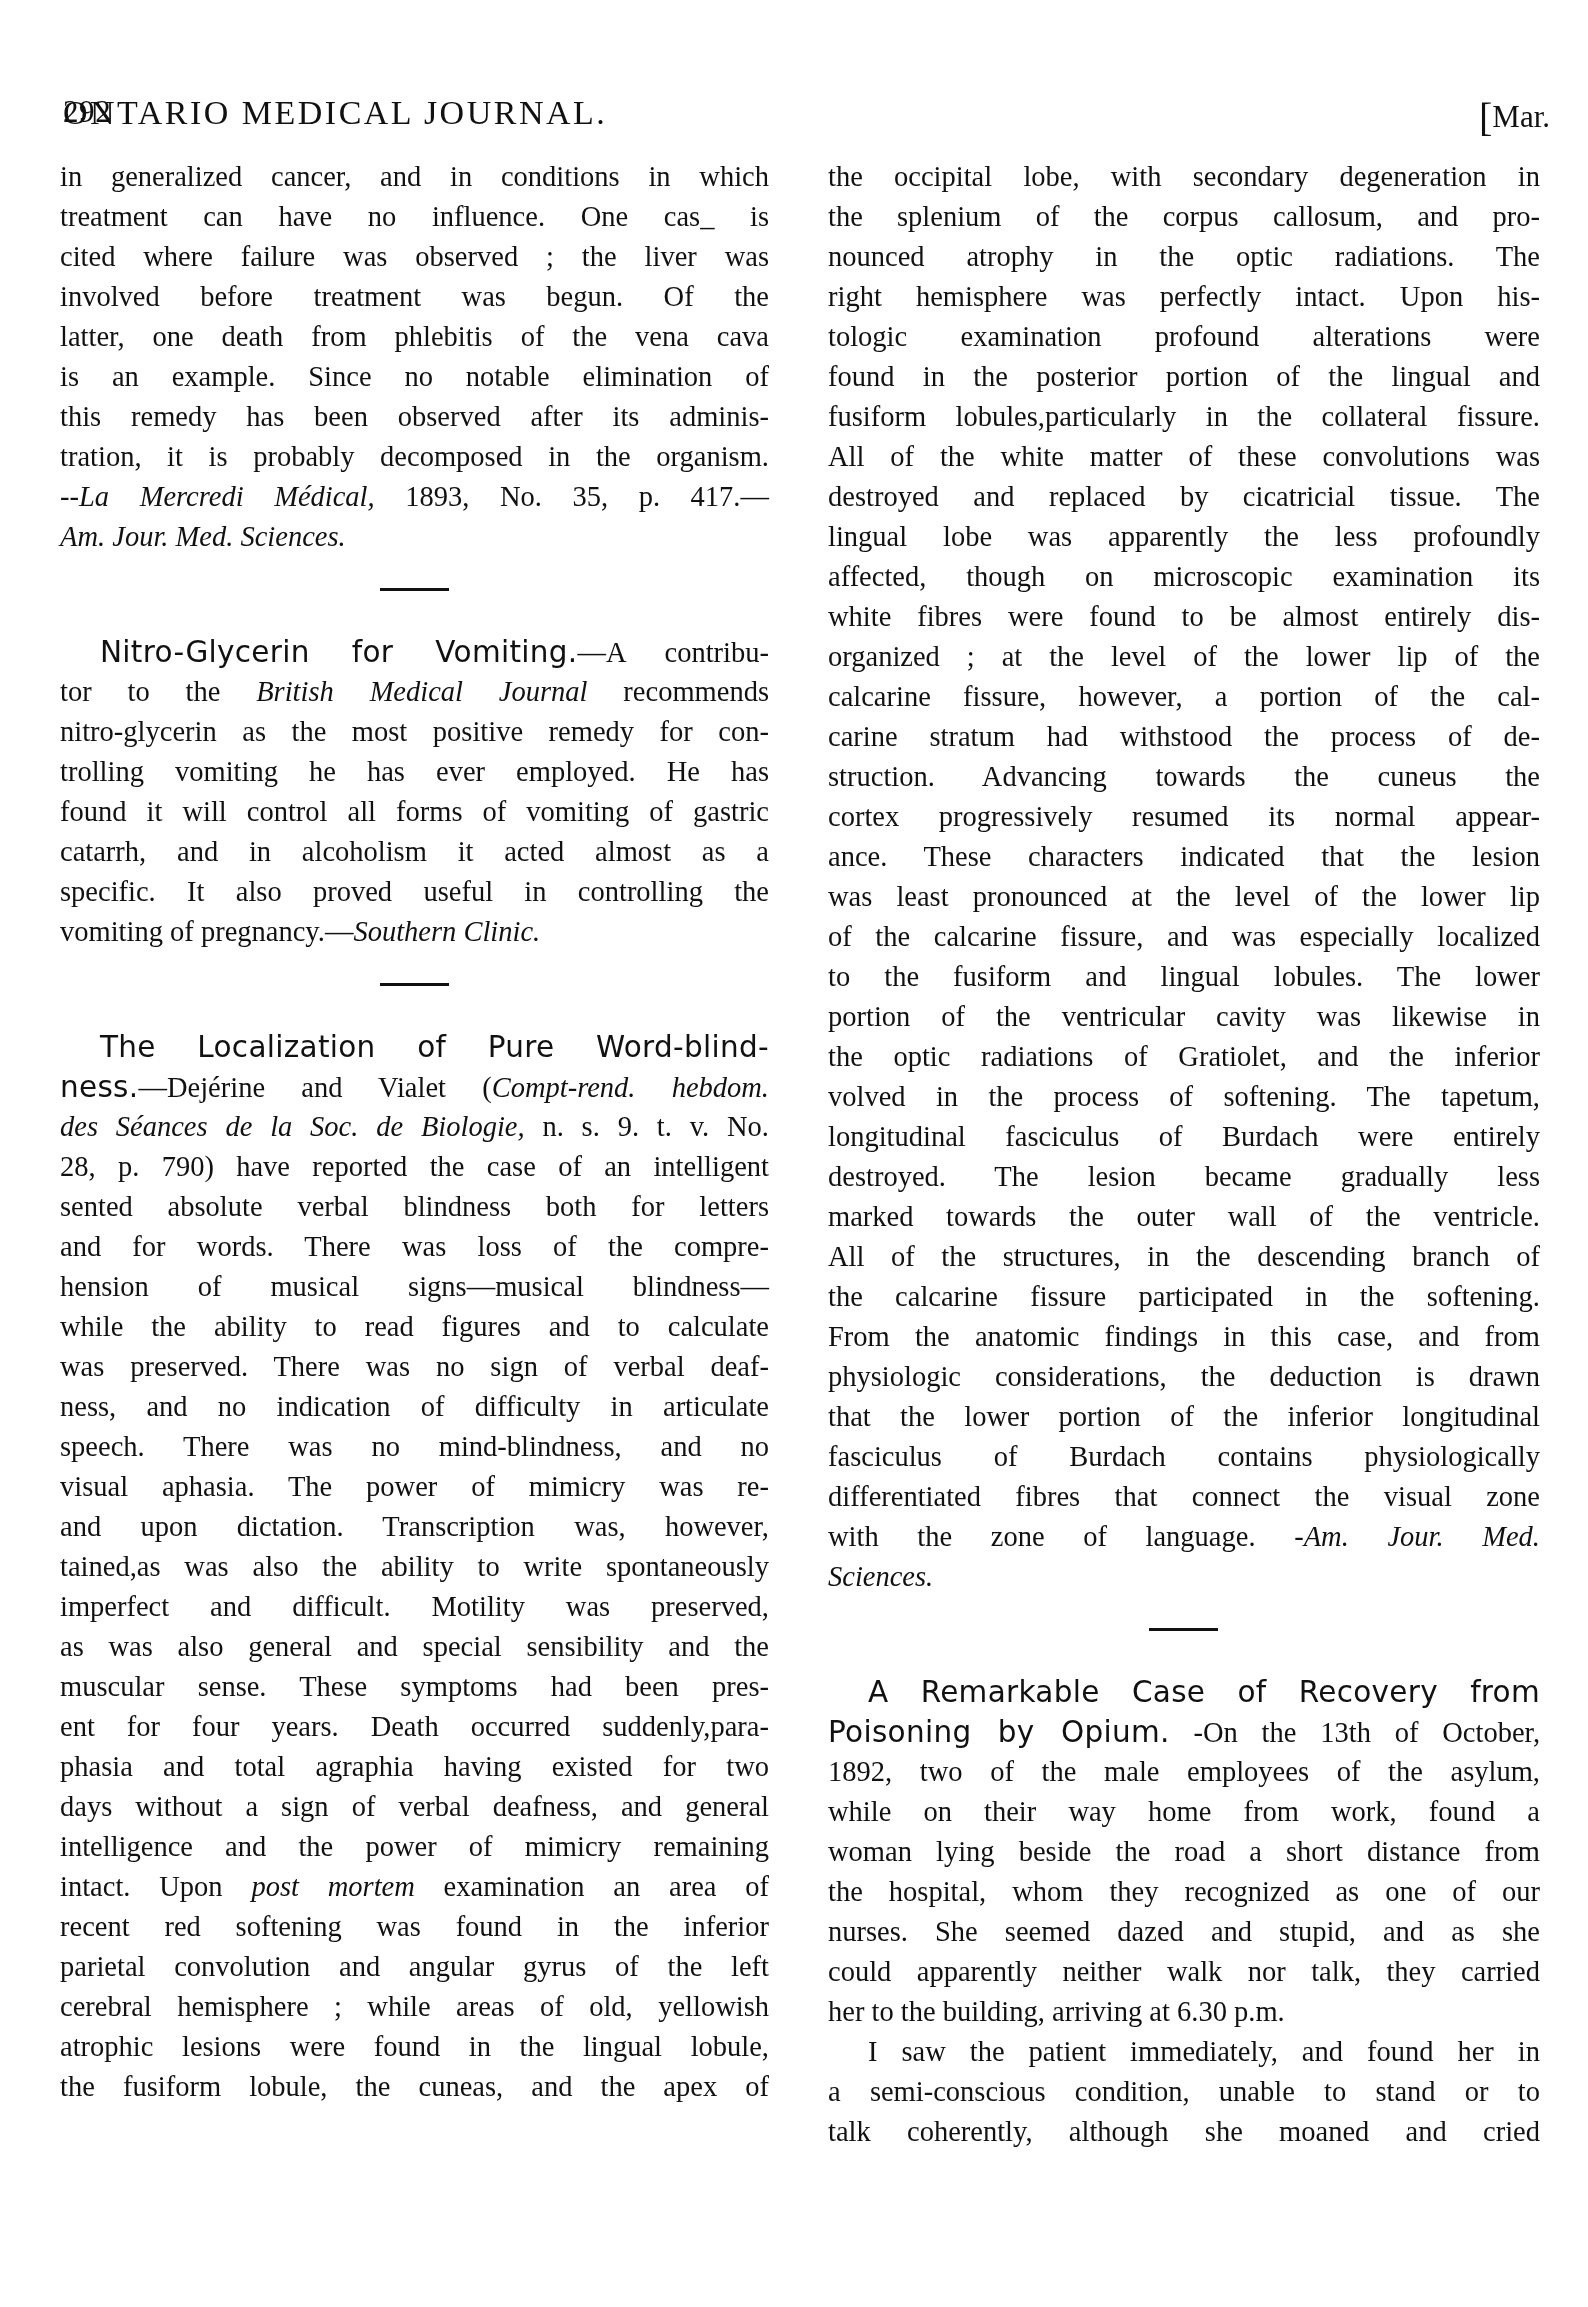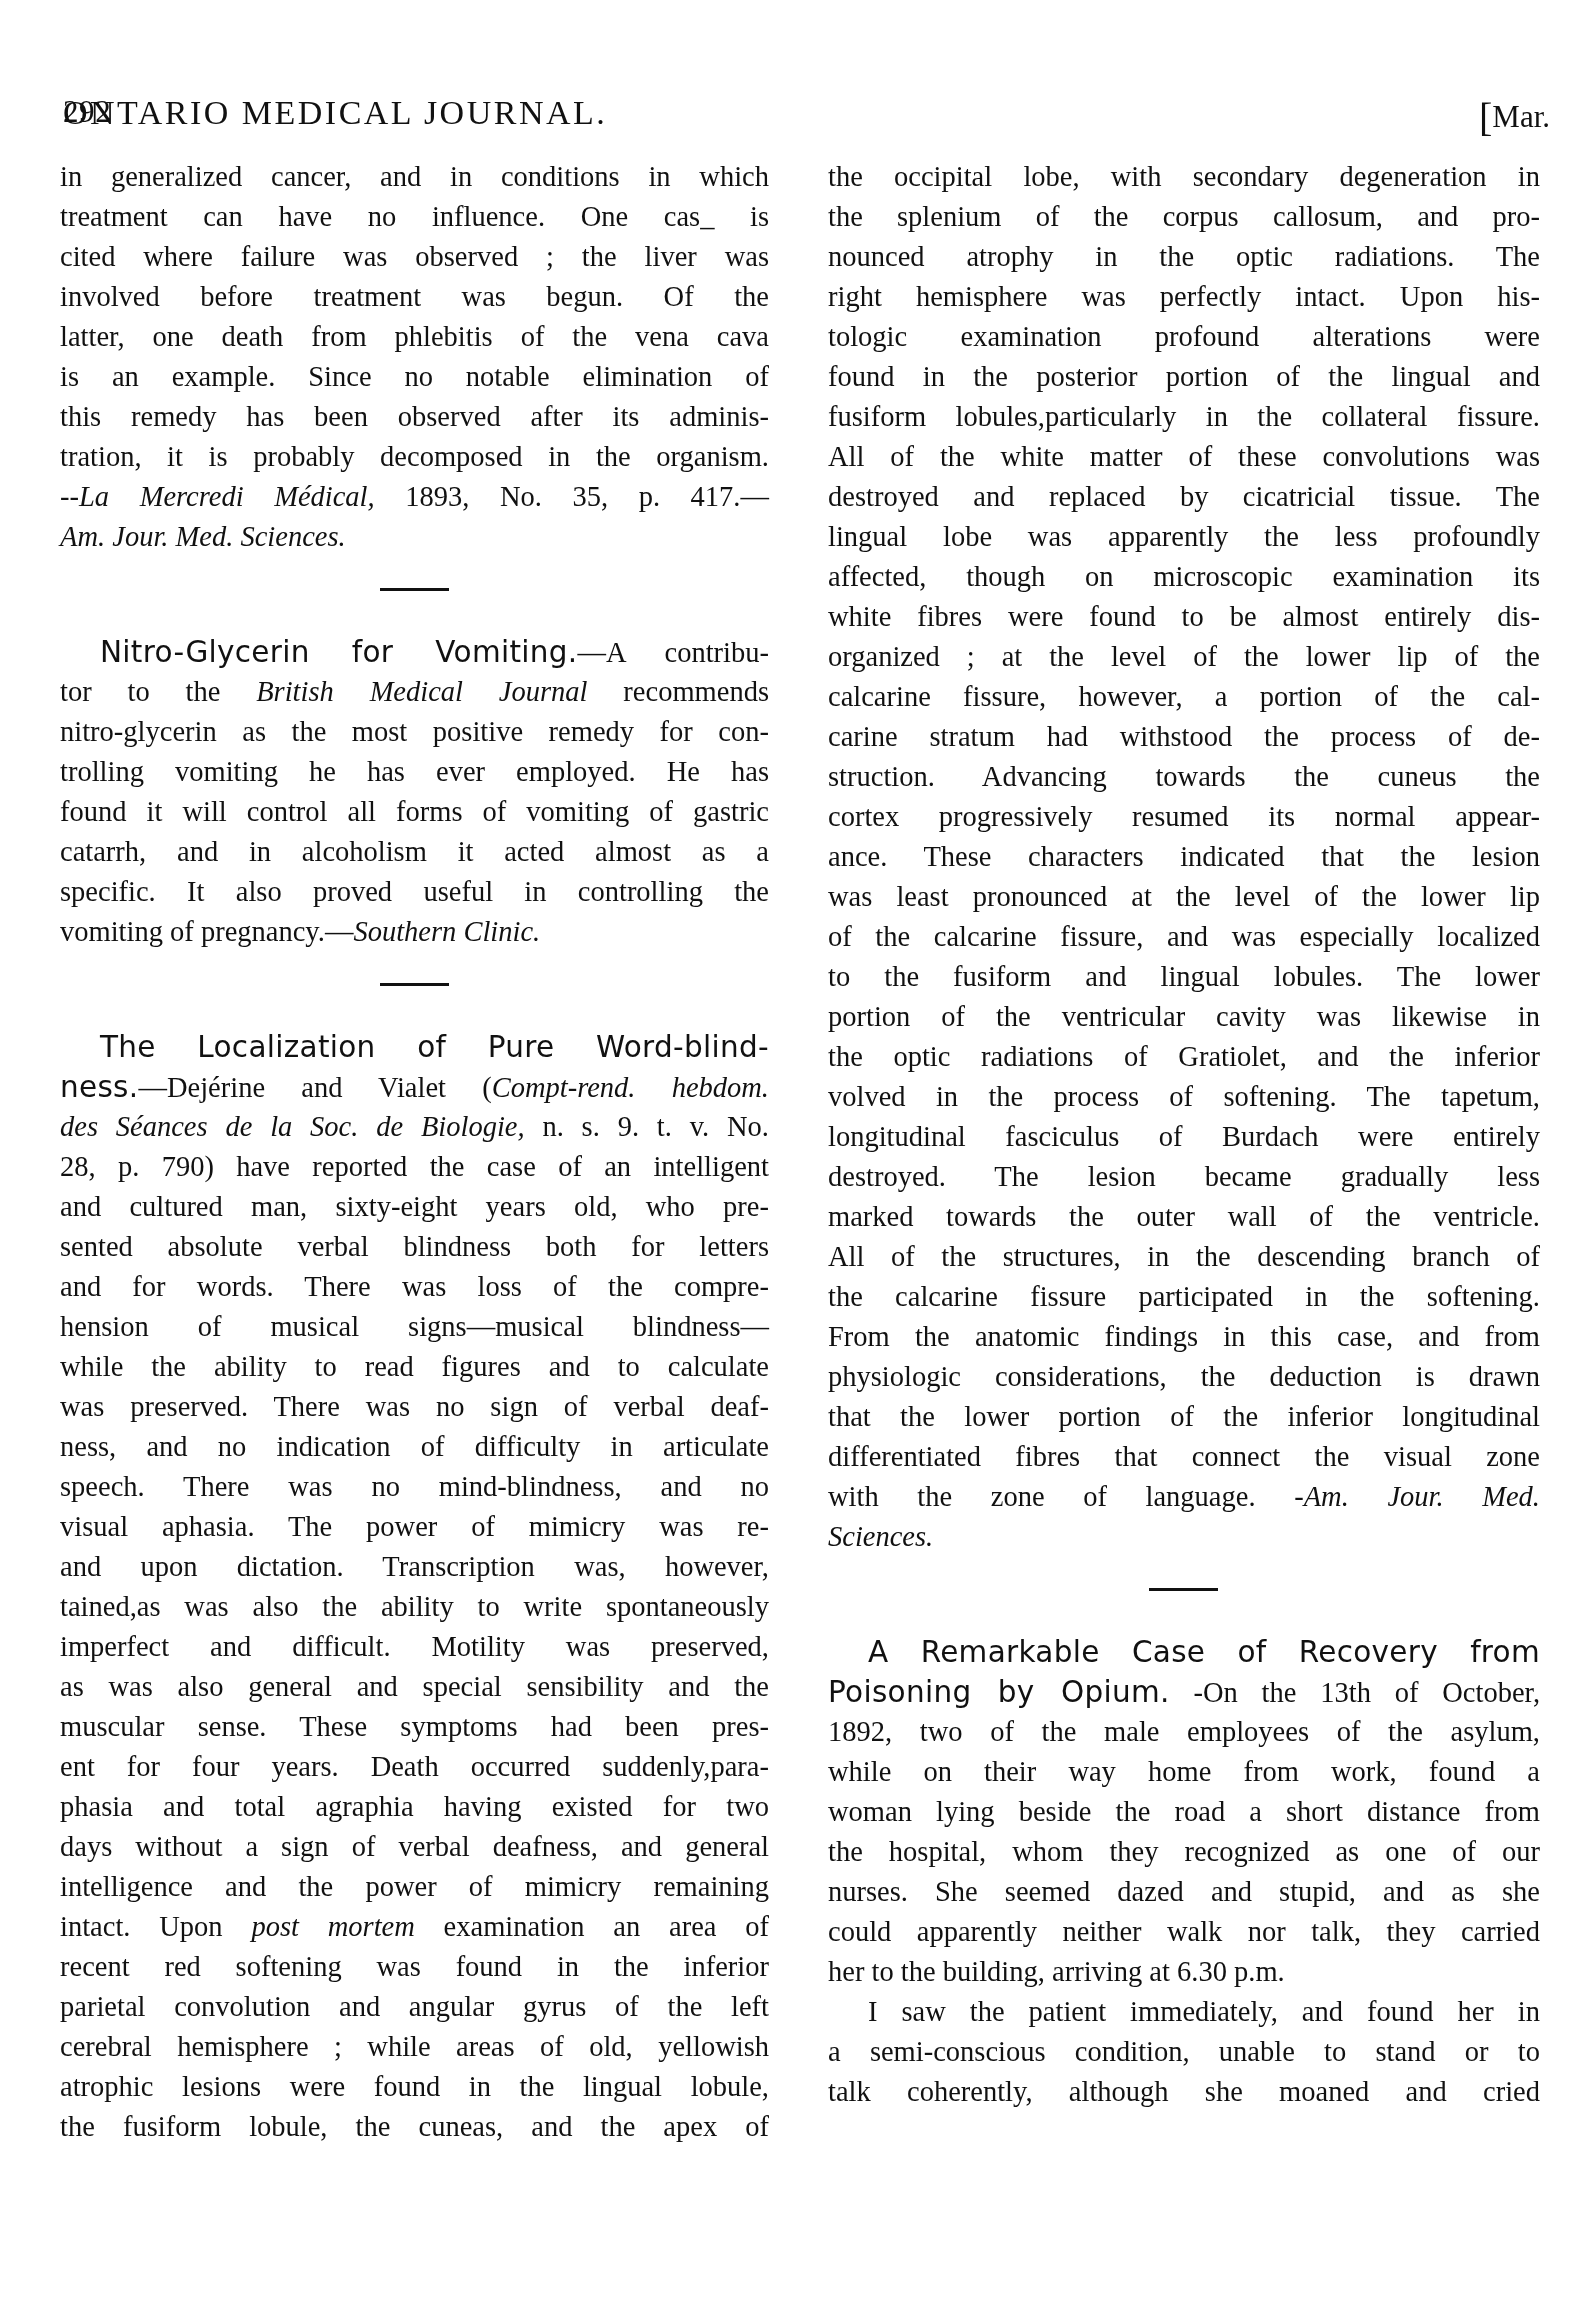--- a/index.html
+++ b/index.html
@@ -81,21 +81,20 @@
   <div class="rule-wrap">
       <div class="rule"></div>
     </div>
 
   <article>
     <span class="line indent"><span class="head">The Localization of Pure Word-blind-</span></span>
     <span class="line"><span class="head">ness.</span><span>—Dejérine and Vialet (</span><span class="it">Compt-rend. hebdom.</span></span>
     <span class="line"><span class="it">des Séances de la Soc. de Biologie,</span><span> n. s. 9. t. v. No.</span></span>
     <div id="wb-lines">
         <span class="line">28, p. 790) have reported the case of an intelligent</span>
-        <span class="line">and cultured man, sixty-eight years old, who pre-</span>
         <span class="line">sented absolute verbal blindness both for letters</span>
         <span class="line">and for words.  There was loss of the compre-</span>
         <span class="line">hension of musical signs—musical blindness—</span>
         <span class="line">while the ability to read figures and to calculate</span>
         <span class="line">was preserved.   There was no sign of verbal deaf-</span>
         <span class="line">ness, and no indication of difficulty in articulate</span>
         <span class="line">speech.   There was no mind-blindness, and no</span>
         <span class="line">visual aphasia.   The power of mimicry was re-</span>
         <span class="line">and upon dictation.   Transcription was, however,</span>
         <span class="line">tained,as was also the ability to write spontaneously</span>
@@ -145,20 +144,21 @@
       <span class="line">the optic radiations of Gratiolet, and the inferior</span>
       <span class="line">volved in the process of softening.   The tapetum,</span>
       <span class="line">longitudinal fasciculus of Burdach were entirely</span>
       <span class="line">destroyed.   The lesion became gradually less</span>
       <span class="line">marked towards the outer wall of the ventricle.</span>
       <span class="line">All of the structures, in the descending branch of</span>
       <span class="line">the calcarine fissure participated in the softening.</span>
       <span class="line">From the anatomic findings in this case, and from</span>
       <span class="line">physiologic considerations, the deduction is drawn</span>
       <span class="line">that the lower portion of the inferior longitudinal</span>
+      <span class="line">fasciculus of Burdach contains physiologically</span>
       <span class="line">differentiated fibres that connect the visual zone</span>
     </div>
   <span class="line"><span>with the zone of language. -</span><span class="it">Am. Jour. Med.</span></span>
   <span class="line last it">Sciences.</span>
 
   <div class="rule-wrap">
       <div class="rule"></div>
     </div>
 
   <article>

